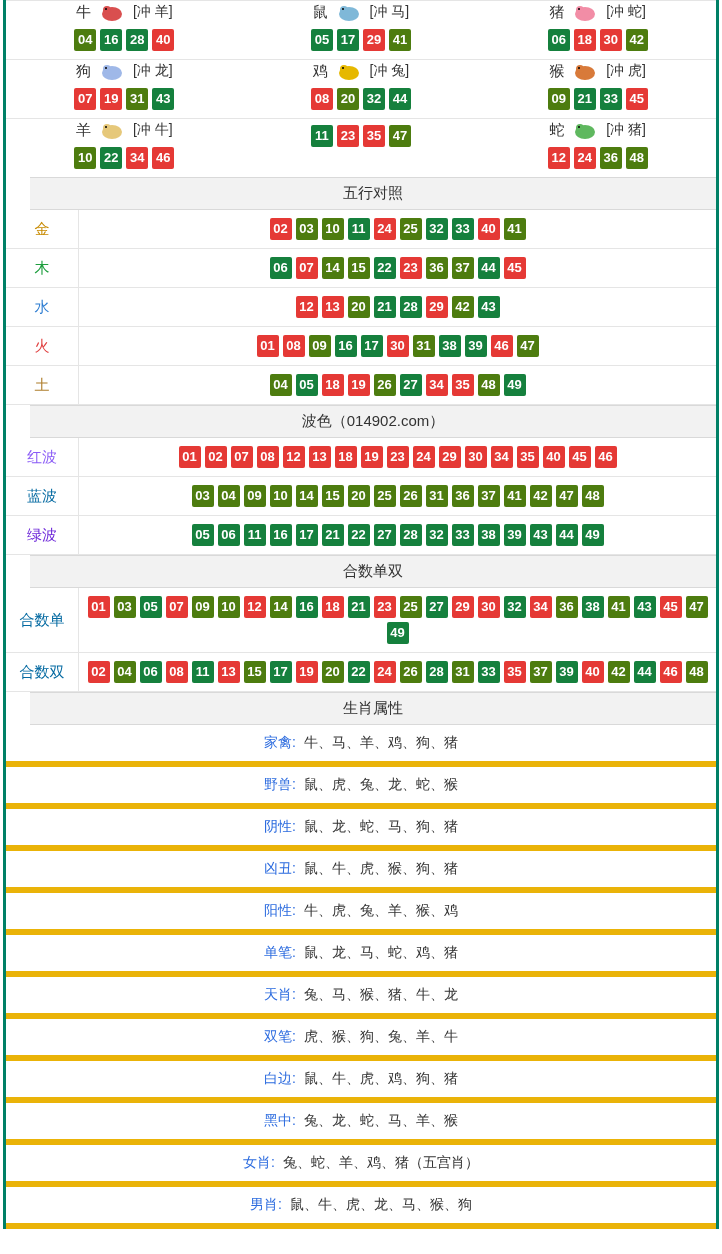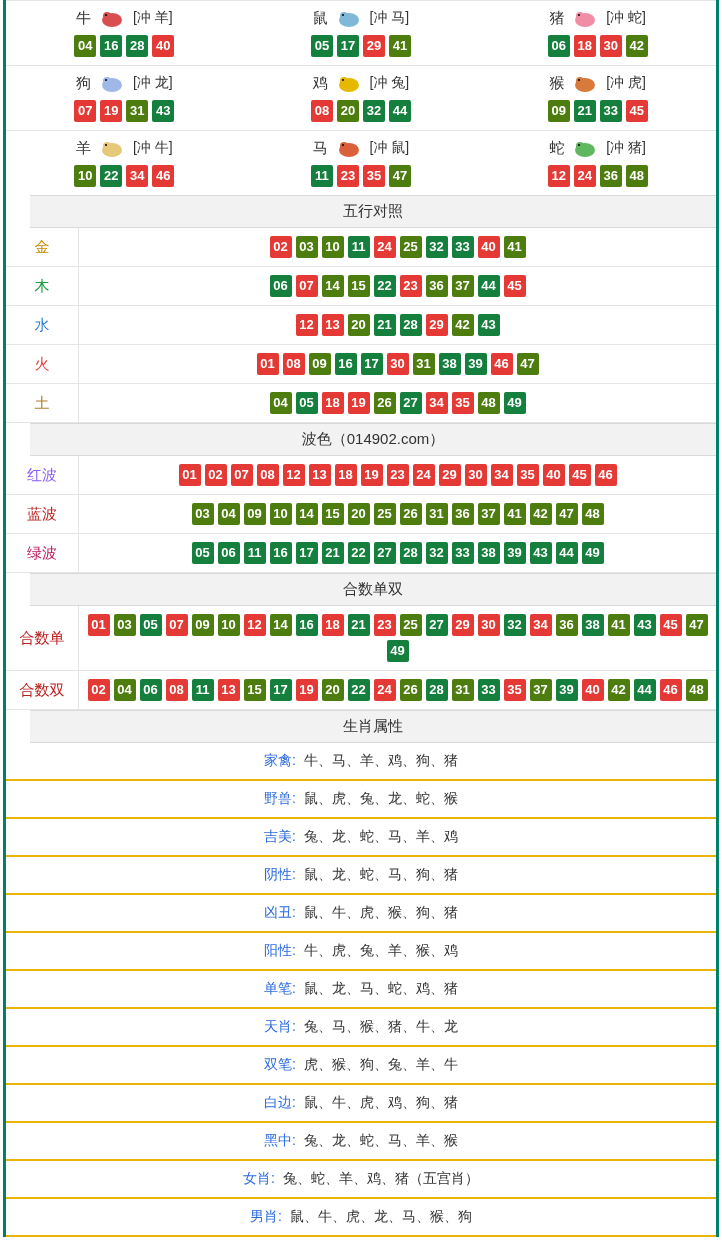--- a/index.html
+++ b/index.html
@@ -20,21 +20,21 @@
   
   .zodiac-grid{
     display:flex;
     flex-wrap:wrap;
     background:#fff;
   }
   .zodiac-cell{
     width:33.333%;
     box-sizing:border-box;
     text-align:center;
-    padding:6px 4px 8px 4px;
+    padding:0 4px 8px 4px;
     border-top:1px solid #e5e5e5;
   }
   .zodiac-name{
     display:inline-block;
     vertical-align:middle;
     font-size:15px;
   }
   .zodiac-icon{
     display:inline-block;
     width:30px;
@@ -92,35 +92,35 @@
     text-align:center;
     font-size:15px;
     border-right:1px solid #e5e5e5;
   }
   .k-gold{color:#c78a00;}
   .k-wood{color:#1e9e3e;}
   .k-water{color:#2d7dd2;}
   .k-fire{color:#e04040;}
   .k-earth{color:#b08030;}
   .k-red{color:#8b5cf6;}
-  .k-blue{color:#b91c1c;}
-  .k-green{color:#be185d;}
+  .k-blue{color:#0369a1;}
+  .k-green{color:#6d28d9;}
 
   .ball-line{
     display:flex;
     flex-wrap:wrap;
     gap:4px;
     justify-content:center;
   }
   .attr-table{
     width:100%;
     border-collapse:collapse;
   }
   .attr-table td{
-    border-bottom:2px solid #eab308;
+    border-bottom:6px solid #eab308;
     padding:9px 6px;
     text-align:center;
     font-size:14px;
   }
   .attr-key{ color:#2d6cdf; margin-right:4px;}
   .attr-val{ color:#333;}
   
   svg.zicon{width:100%;height:100%;}
 </style>
 </head>
@@ -242,29 +242,20 @@
       <span class="zodiac-conflict">[冲 牛]</span>
     </div>
     <div class="ball-row">
           <span class="ball blue">10</span>
           <span class="ball green">22</span>
           <span class="ball red">34</span>
           <span class="ball red">46</span>
         </div>
   </div>
   <div class="zodiac-cell">
-    <div>
-      <span class="zodiac-name">马</span>
-      <span class="zodiac-icon"><svg class="zicon" viewBox="0 0 30 22">
-    <ellipse cx="15" cy="13" rx="10" ry="7" fill="#d9603a"></ellipse>
-    <circle cx="10" cy="9" r="4" fill="#d9603a"></circle>
-    <circle cx="9" cy="8" r="1" fill="#000"></circle>
-  </svg></span>
-      <span class="zodiac-conflict">[冲 鼠]</span>
-    </div>
     <div class="ball-row">
           <span class="ball green">11</span>
           <span class="ball red">23</span>
           <span class="ball red">35</span>
           <span class="ball blue">47</span>
         </div>
   </div>
   <div class="zodiac-cell">
     <div>
       <span class="zodiac-name">蛇</span>
@@ -529,26 +520,20 @@
     </td>
   </tr>
   <tr>
     <td>
       <span class="attr-key">野兽:</span>
       <span class="attr-val">鼠、虎、兔、龙、蛇、猴</span>
     </td>
   </tr>
   <tr>
     <td>
-      <span class="attr-key">吉美:</span>
-      <span class="attr-val">兔、龙、蛇、马、羊、鸡</span>
-    </td>
-  </tr>
-  <tr>
-    <td>
       <span class="attr-key">阴性:</span>
       <span class="attr-val">鼠、龙、蛇、马、狗、猪</span>
     </td>
   </tr>
   <tr>
     <td>
       <span class="attr-key">凶丑:</span>
       <span class="attr-val">鼠、牛、虎、猴、狗、猪</span>
     </td>
   </tr>

